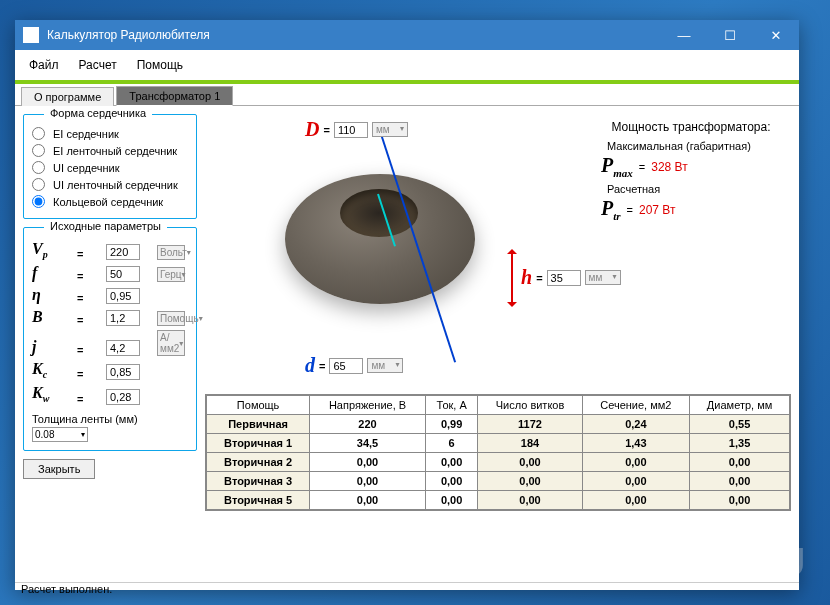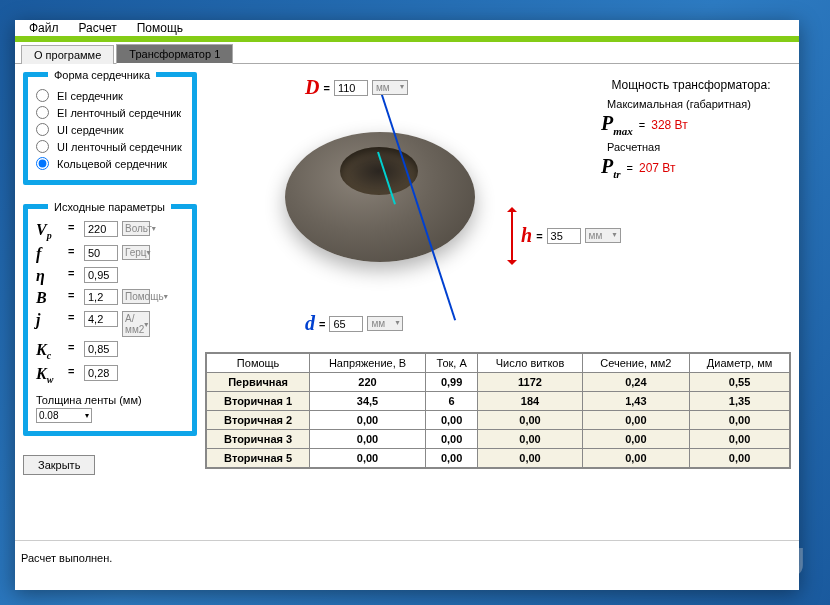--- a/index.html
+++ b/index.html
@@ -54,26 +54,26 @@
 .titlebar-btn {
   width: 46px;
   height: 30px;
   display: flex;
   align-items: center;
   justify-content: center;
   color: #fff;
   font-size: 13px;
 }
 .menubar {
-  height: 22px;
+  height: 34px;
   background: #fff;
   display: flex;
   align-items: center;
   padding: 0 4px;
-  border-bottom: 6px solid #84cc16;
+  border-bottom: 4px solid #84cc16;
 }
 .menubar-item { padding: 3px 10px; font-size: 12px; }
 .tabstrip {
   height: 22px;
   display: flex;
   align-items: flex-end;
   padding-left: 6px;
   border-bottom: 1px solid #aaa;
   background: #fff;
 }
@@ -93,46 +93,46 @@
 }
 .client {
   padding: 8px;
   display: flex;
   gap: 8px;
   height: calc(100% - 30px - 22px - 22px - 20px);
 }
 .left-col { width: 174px; }
 .right-col { flex: 1; }
 .groupbox {
-  border: 5px solid #0ea5e9;
+  border: 1px solid #0ea5e9;
   border-radius: 2px;
   padding: 10px 8px 8px 8px;
-  margin-bottom: 19px;
+  margin-bottom: 8px;
   position: relative;
 }
 .groupbox-title {
   position: absolute;
   top: -8px;
   left: 20px;
   background: #fff;
   padding: 0 6px;
   font-size: 11px;
 }
 .radio-row {
   display: flex;
   align-items: center;
   padding: 2px 0;
   gap: 4px;
 }
 .radio-row input { margin: 0 4px 0 0; }
 .param-row {
   display: flex;
-  align-items: flex-start;
+  align-items: flex-end;
   padding: 2px 0;
-  gap: 4px;
+  gap: 17px;
 }
 .param-symbol {
   font-family: 'Times New Roman', serif;
   font-style: italic;
   font-weight: bold;
   font-size: 16px;
   width: 28px;
 }
 .param-symbol sub { font-size: 10px; font-style: italic; }
 .param-eq { width: 12px; font-weight: bold; }
@@ -266,21 +266,21 @@
   border: 1px solid #888;
   padding: 3px 4px;
   text-align: center;
   font-weight: bold;
 }
 th { background: #fff; font-weight: normal; }
 .col-yellow { background: #f5f2e3; }
 .statusbar {
   height: 20px;
   border-top: 1px solid #ccc;
-  padding: 11px 6px;
+  padding: 0 6px;
   font-size: 11px;
 }
 .diag-line {
   position: absolute;
   width: 2px;
   background: #0040d0;
   transform-origin: top center;
 }
 .diag-cyan {
   position: absolute;
@@ -288,20 +288,29 @@
   background: #00d0d0;
   transform-origin: top center;
 }
 </style>
 </head>
 <body>
 
 <div class="watermark">RADIOSKOT.RU</div>
 
 <div class="window">
+  <div class="titlebar">
+    <span class="titlebar-icon"></span>
+    <span class="titlebar-title">Калькулятор Радиолюбителя</span>
+    <div class="titlebar-btns">
+      <div class="titlebar-btn">—</div>
+      <div class="titlebar-btn">☐</div>
+      <div class="titlebar-btn close">✕</div>
+    </div>
+  </div>
 
   <div class="menubar">
     <div class="menubar-item">Файл</div>
     <div class="menubar-item">Расчет</div>
     <div class="menubar-item">Помощь</div>
   </div>
 
   <div class="tabstrip">
     <div class="tab">О программе</div>
     <div class="tab active">Трансформатор 1</div>

